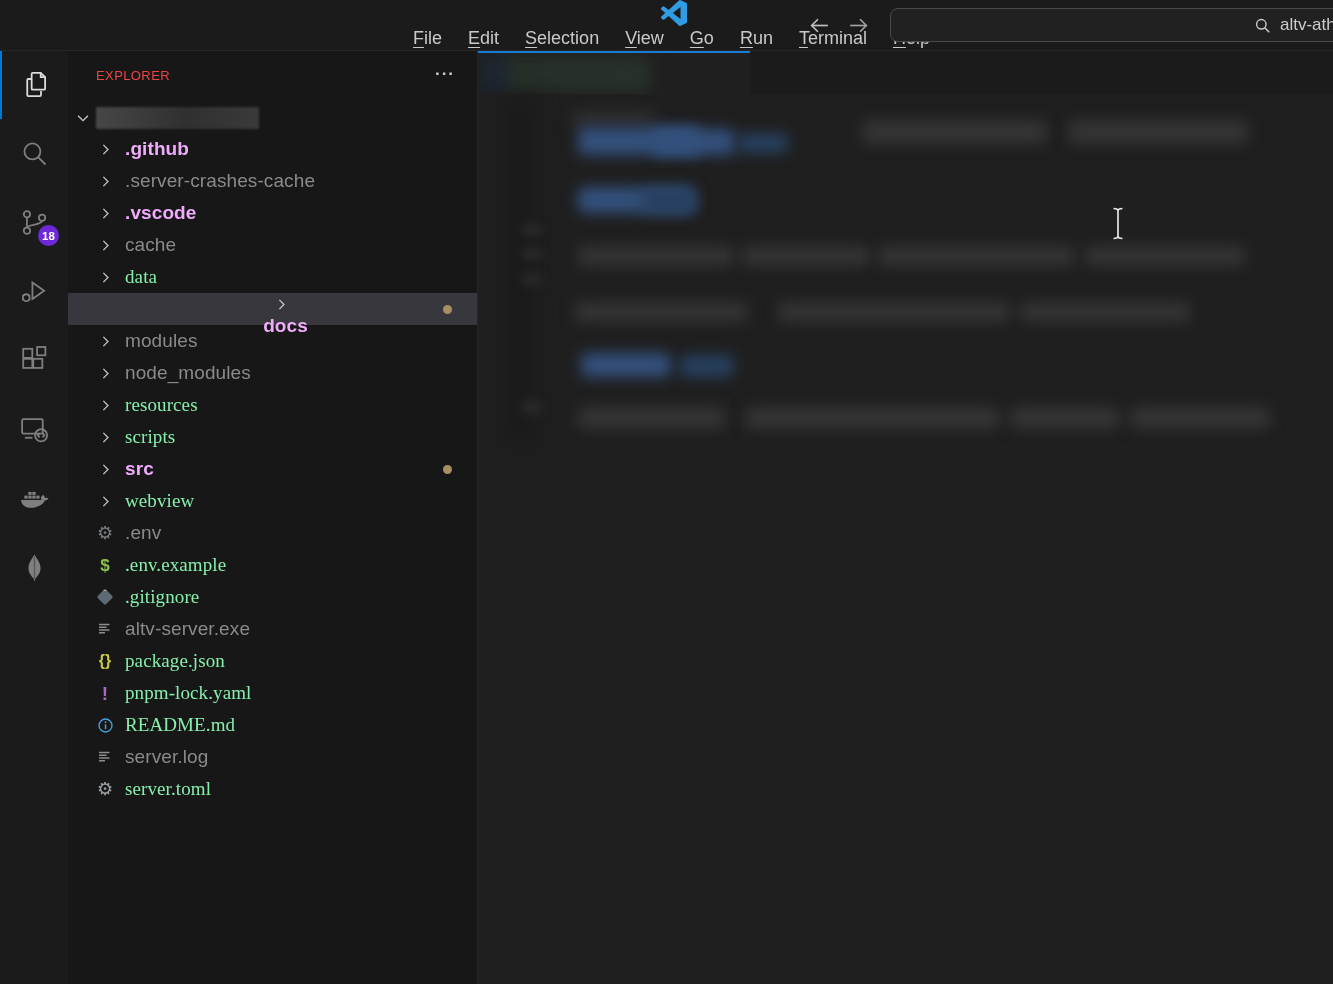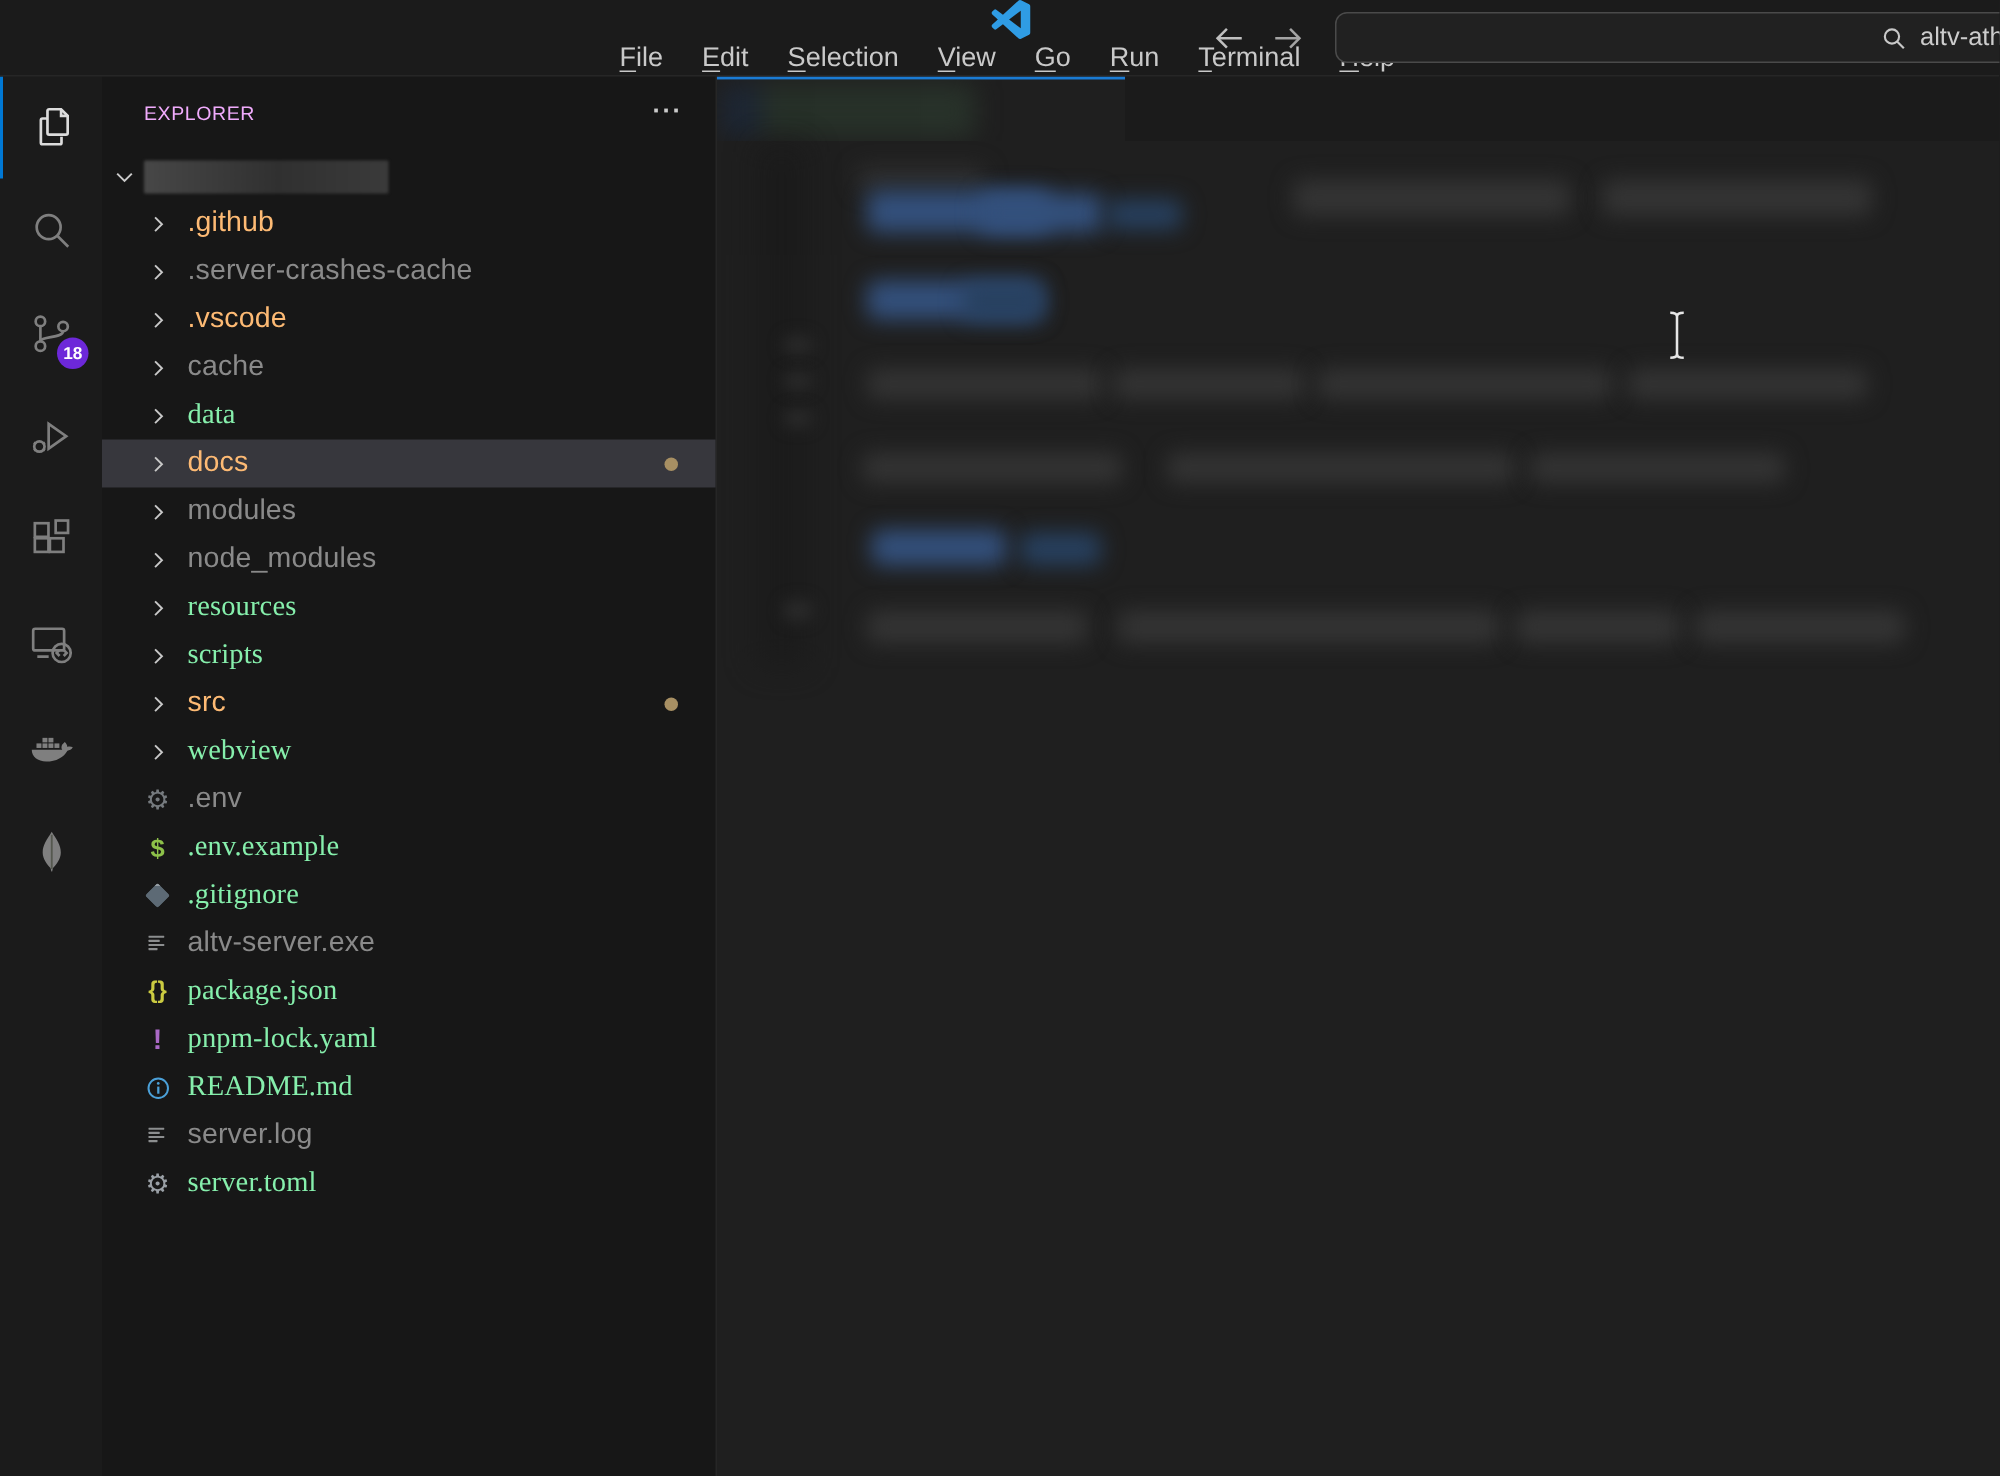--- a/index.html
+++ b/index.html
@@ -29,35 +29,35 @@
   .activitybar{position:absolute;left:0;top:50px;width:68px;bottom:0;background:#1b1b1b;z-index:20;}
   .ab-item{position:relative;width:68px;height:69px;display:flex;align-items:center;justify-content:center;color:#7f7f7f;box-sizing:border-box;}
   .ab-item svg{width:33px;height:33px;}
   .ab-item.active{color:#dcdcdc;border-left:2px solid #0078d4;}
   .ab-badge{position:absolute;right:9px;bottom:11px;min-width:21px;height:21px;border-radius:11px;
     background:#6d28d9;color:#ffffff;font-size:11.5px;font-weight:700;display:flex;align-items:center;justify-content:center;}
   
   .sidebar{position:absolute;left:68px;top:50px;width:410px;bottom:0;background:#171717;
     border-right:1px solid #262626;box-sizing:border-box;z-index:10;}
   .sb-header{height:50px;display:flex;align-items:center;}
-  .sb-title{margin-left:28px;font-size:13px;letter-spacing:.4px;color:#f0abfc;}
+  .sb-title{margin-left:28px;font-size:13px;letter-spacing:.4px;color:#ef4444;}
   .sb-more{position:absolute;right:22px;top:14px;font-size:17px;font-weight:700;color:#cccccc;letter-spacing:1px;}
   .root-row{height:30px;margin-top:3px;display:flex;align-items:center;position:relative;}
   .root-chevron{margin-left:6px;color:#c8c8c8;display:flex;}
   .root-chevron svg{width:18px;height:18px;}
   .root-redacted{margin-left:4px;width:163px;height:22px;border-radius:1px;
     background:linear-gradient(90deg,#474747,#303030 55%,#3a3a3a);filter:blur(1px);}
   .tree-row{height:32px;display:flex;align-items:center;position:relative;padding-left:26px;box-sizing:border-box;}
-  .tree-row.selected{background:#37373d;}
+  .tree-row.selected{background:#37373d;flex-direction:column;}
   .twisty,.ficon{width:22px;display:flex;align-items:center;justify-content:center;margin-right:9px;flex:0 0 22px;}
   .twisty svg{width:17px;height:17px;}
   .twisty{color:#c8c8c8;}
   .tree-label{font-size:19px;letter-spacing:.1px;}
   .st-normal{color:#86efac;font-family:Liberation Serif, serif;}
-  .st-modified{color:#fdba74;}
+  .st-modified{color:#f0abfc;font-weight:bold;}
   .st-ignored{color:#8a8a8a;}
   .st-error{color:#f14c4c;}
   .dot-badge{position:absolute;right:25px;top:50%;margin-top:-4.5px;width:9px;height:9px;border-radius:50%;background:#a78f63;}
   .num-badge{position:absolute;right:22px;top:50%;transform:translateY(-52%);font-size:16.5px;color:#f14c4c;}
   .glyph-icon{font-size:17px;font-weight:700;line-height:1;}
   .gear-glyph{font-size:18px;font-weight:400;color:#9aa0a6;}
   .dollar-glyph{color:#8dc149;}
   .braces-glyph{color:#cbcb41;font-size:16px;}
   .excl-glyph{color:#a968c5;font-size:19px;}
   .git-diamond{width:12px;height:12px;background:#5d6a75;border-radius:2px;transform:rotate(45deg);

